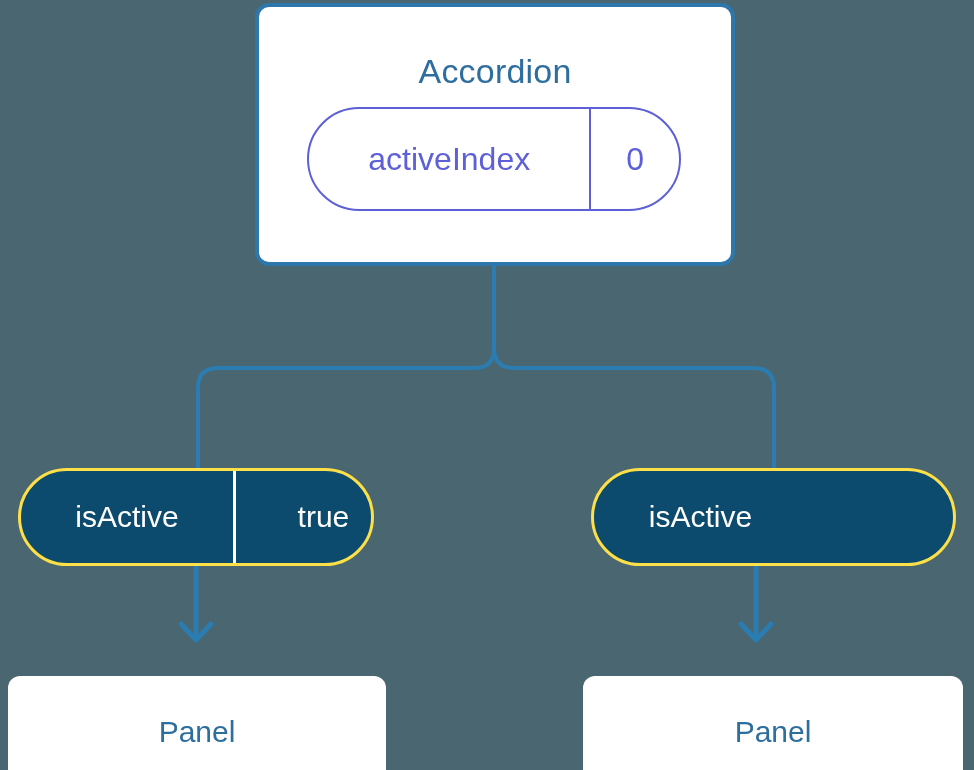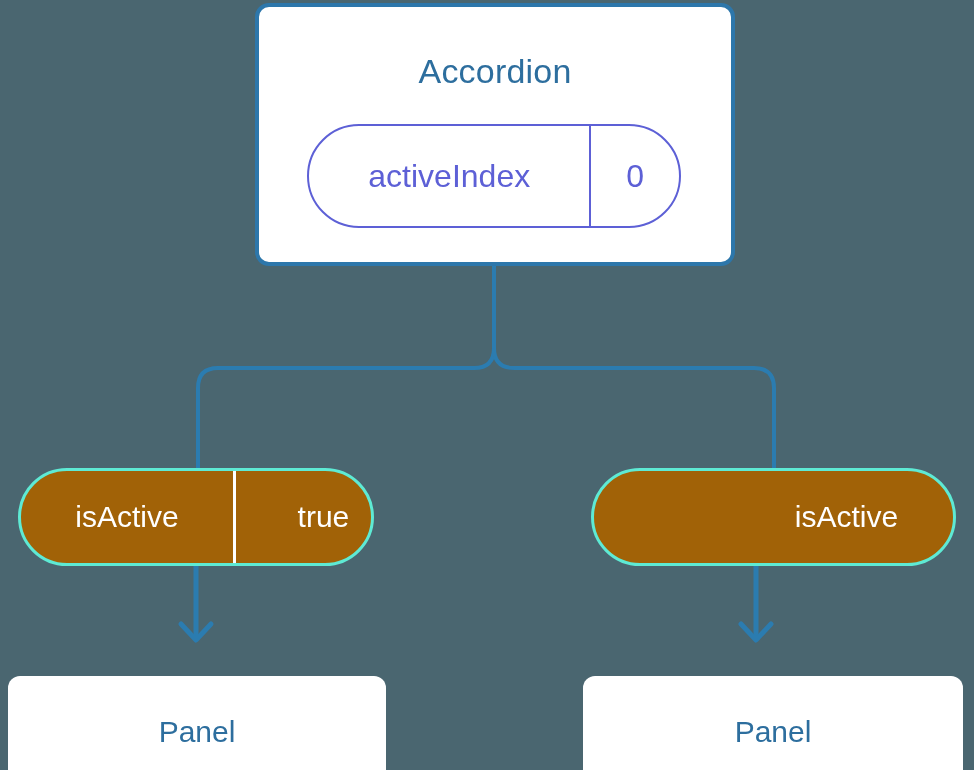--- a/index.html
+++ b/index.html
@@ -80,44 +80,43 @@
   }
   .pill-outline .pill-key,
   .pill-outline .pill-val {
     color: #5d60d6;
   }
   .pill-outline .pill-val {
     border-left: 2px solid #5d60d6;
   }
   
   .pill-filled {
-    background: #a16207;
-    border: 3px solid #5eead4;
+    background: #0c4a6e;
+    border: 3px solid #fde047;
     border-radius: 999px;
-    justify-content: flex-end;
   }
   .pill-filled .pill-key,
   .pill-filled .pill-val {
     color: #ffffff;
   }
   .pill-filled .pill-val {
     border-left: 3px solid #ffffff;
     padding-left: 40px;
   }
   .pill-key, .pill-val {
     display: flex;
     align-items: center;
     justify-content: center;
     box-sizing: border-box;
     white-space: nowrap;
   }
   
   #pill-active-index {
     left: 307px;
-    top: 124px;
+    top: 107px;
     width: 374px;
     height: 104px;
     font-size: 32px;
   }
   #pill-active-index .pill-key { width: 282px; }
   #pill-active-index .pill-val { width: 90px; }
 
   
   .pill-child {
     height: 98px;

